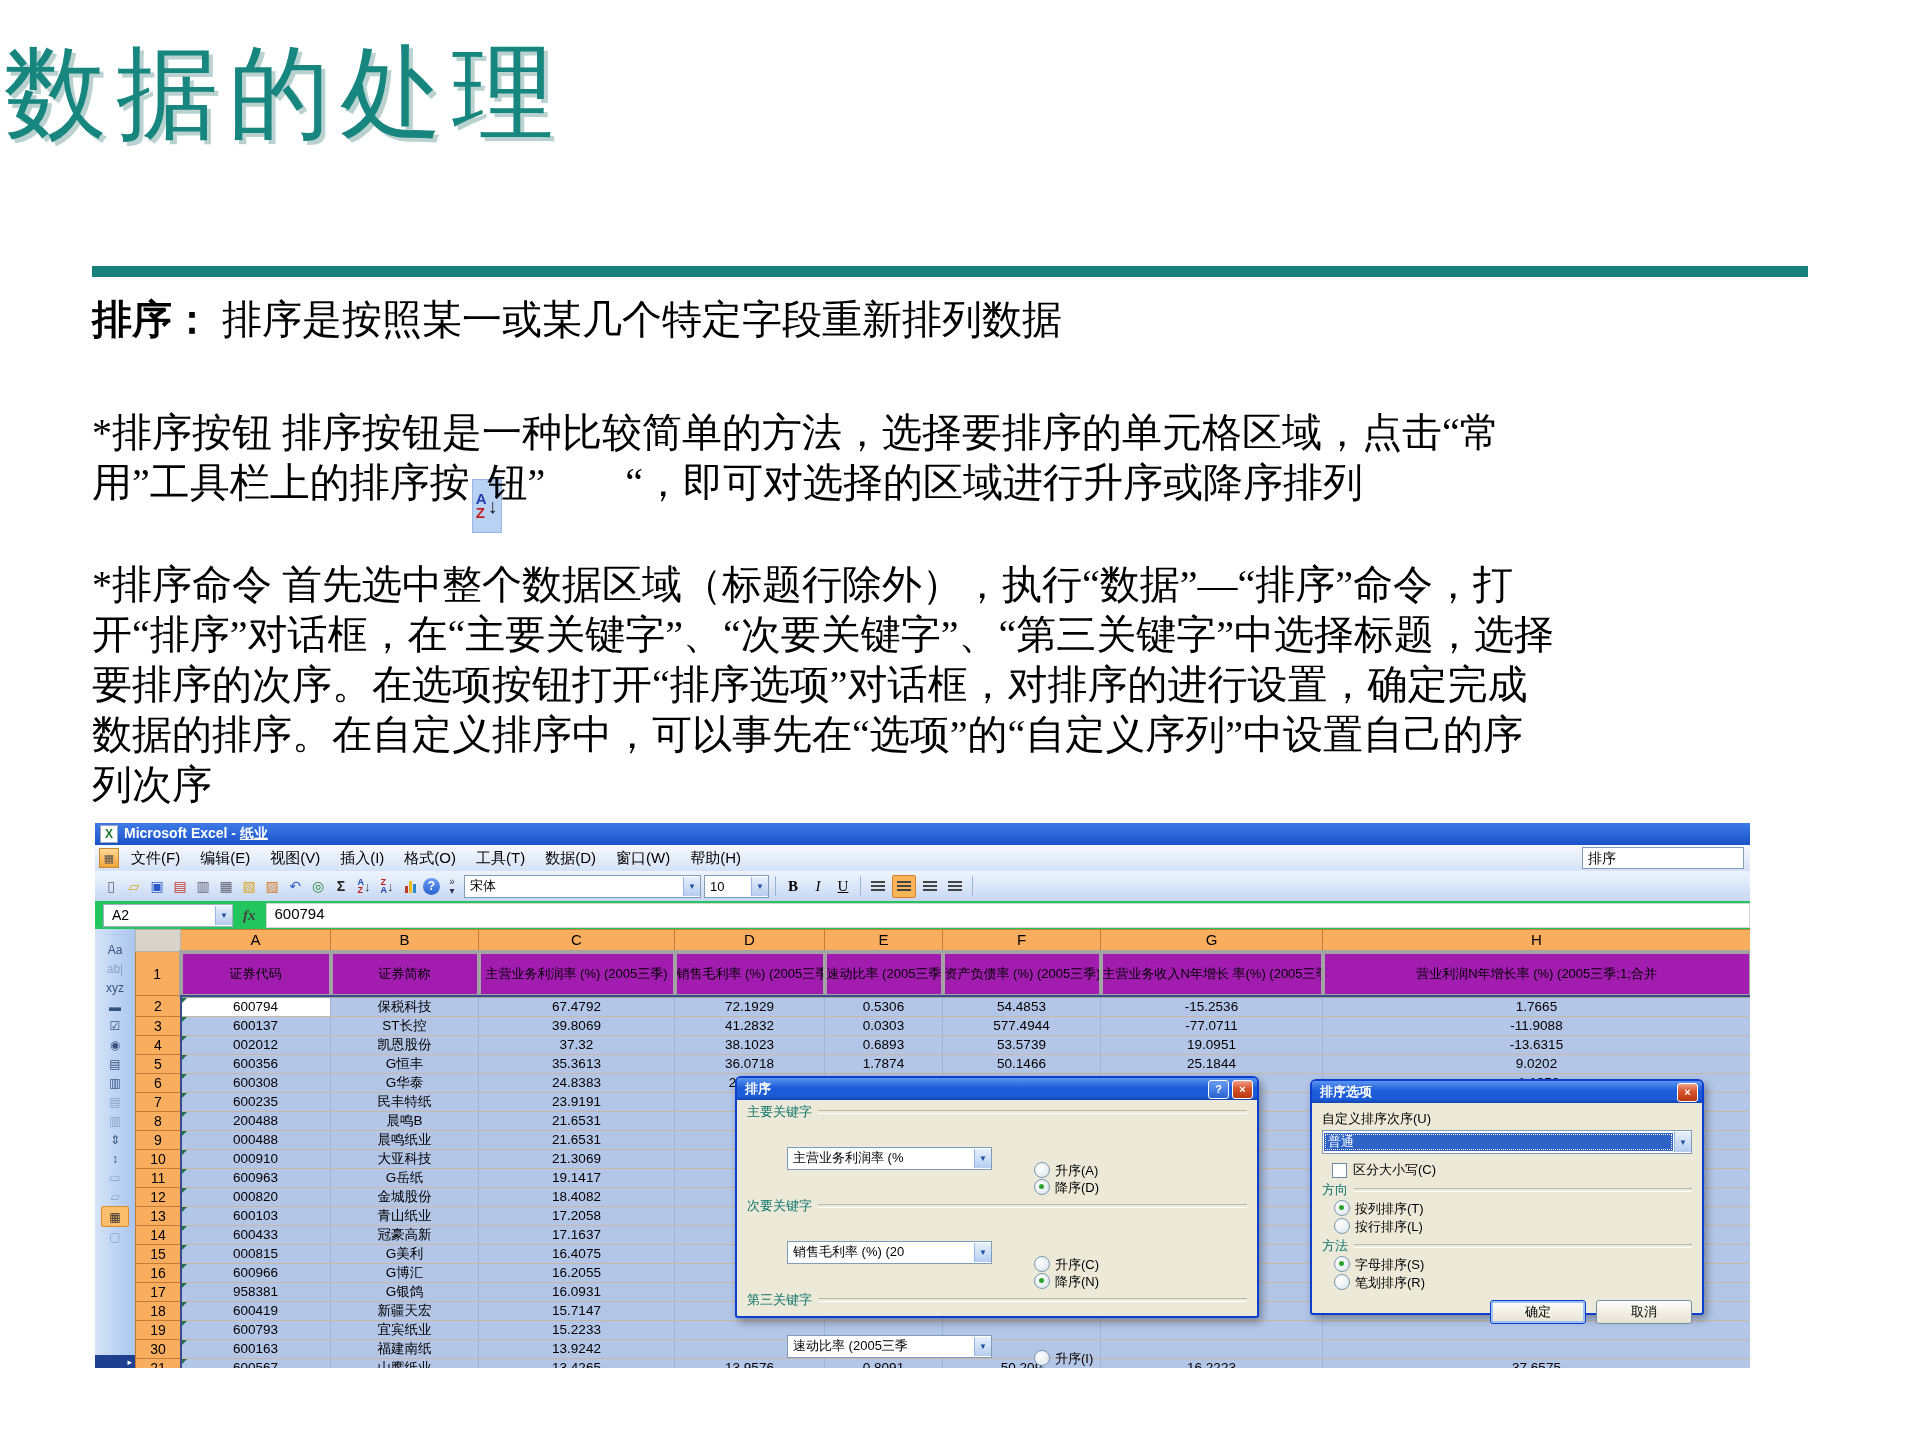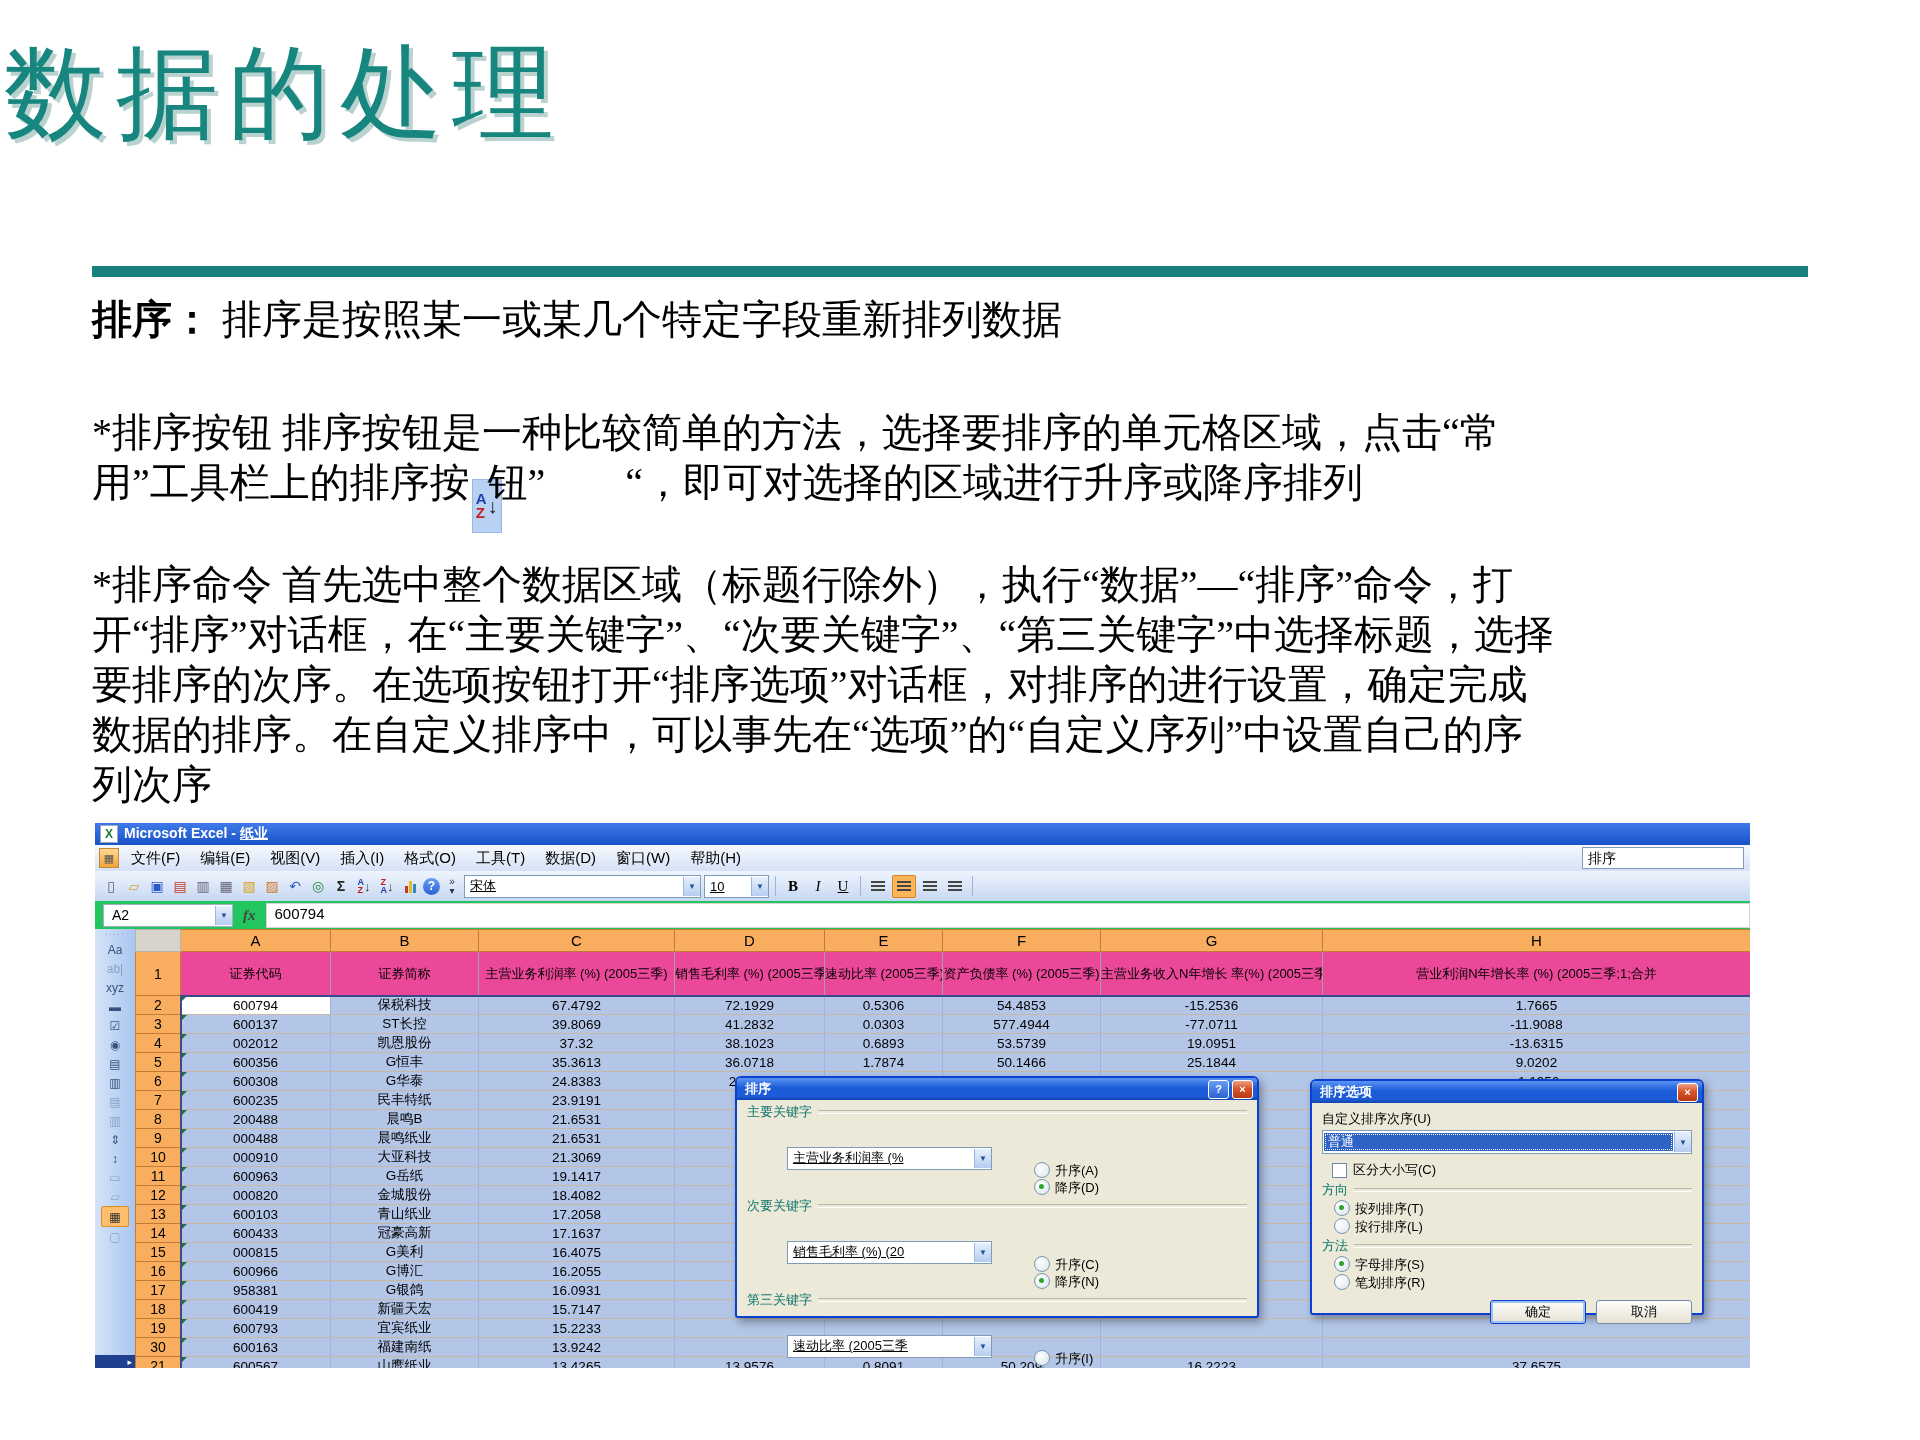--- a/index.html
+++ b/index.html
@@ -52,21 +52,21 @@
   .chart-icon i{width:3px;background:#2a57c8;display:block;}
   .chart-icon i:nth-child(1){height:7px;background:#c03a2a;}
   .chart-icon i:nth-child(2){height:12px;background:#e8b820;}
   .chart-icon i:nth-child(3){height:9px;background:#2a8ac8;}
   .help-icon{width:17px;height:17px;border-radius:50%;background:linear-gradient(#6a9cf4,#2a63d0);
          color:#fff;font-weight:bold;font-size:12px;display:flex;align-items:center;justify-content:center;}
   .tb-ovf{width:14px;color:#335;display:flex;flex-direction:column;align-items:center;
          font-size:10px;line-height:9px;margin:0 2px;}
   .combo{height:21px;background:#fff;border:1px solid #7f9db9;display:flex;align-items:center;
          padding-left:5px;overflow:hidden;flex:0 0 auto;}
-  .combo .cv{flex:1;white-space:nowrap;overflow:hidden;font-size:13px;text-align:left;text-decoration:underline;}
+  .combo .cv{flex:1;white-space:nowrap;overflow:hidden;font-size:13px;text-align:left;}
   .dd{width:16px;height:19px;margin-left:auto;background:linear-gradient(#e7f0fc,#b6cdf0);
          border-left:1px solid #9ab8e6;display:flex;align-items:center;justify-content:center;
          color:#1e4fa0;font-size:8px;flex:0 0 auto;}
   .font-combo{width:230px;}
   .size-combo{width:58px;}
   .sep{width:1px;height:20px;background:#9fb4d4;margin:0 3px;flex:0 0 auto;}
   .fmtbtn{width:22px;height:21px;display:flex;align-items:center;justify-content:center;
          border-radius:2px;font-family:"Liberation Serif",serif;font-size:15px;flex:0 0 auto;}
   .fmtbtn.b{font-weight:bold;} .fmtbtn.i{font-style:italic;} .fmtbtn.u{text-decoration:underline;}
   .bars{width:14px;height:11px;background:repeating-linear-gradient(#444 0 2px,transparent 2px 4px);}
@@ -92,21 +92,21 @@
          font-size:9px;display:flex;align-items:center;justify-content:flex-end;padding-right:3px;box-sizing:border-box;}
   
   .sheet{position:absolute;left:40px;top:106px;right:0;bottom:0;overflow:hidden;background:#fff;}
   table.grid{border-collapse:collapse;table-layout:fixed;width:1615px;}
   .grid th,.grid td{overflow:hidden;white-space:nowrap;padding:0;text-align:center;}
   .letters-row{height:22px;}
   .corner{background:#d8d4cc;border:1px solid #b8b4ac;}
   .colhead,.rn{background:#f9ae5f;border:1px solid #c27c35;font-weight:400;font-size:15px;}
   .row1{height:44px;}
   .row1 .rn{font-size:14px;}
-  .h1{background:#ec4899;border:1px solid #a3a3a3;font-size:13px;line-height:15px;
+  .h1{background:#a21caf;border:4px solid #a3a3a3;font-size:13px;line-height:15px;
       white-space:pre-line;vertical-align:middle;}
   tbody tr{height:17px;}
   tbody td{background:#b3c6e7;border-right:1px solid #9fb2d8;border-bottom:1px solid #c9b9a4;
       font-size:13.5px;}
   tbody td.rn{font-size:14px;}
   td.a-cell{position:relative;}
   td.a-cell::before{content:"";position:absolute;left:0;top:0;border-top:6px solid #1e7145;
       border-right:6px solid transparent;}
   td.active-cell{background:#fff;}
   .sel{position:absolute;left:45px;top:66px;right:0;bottom:0;pointer-events:none;

